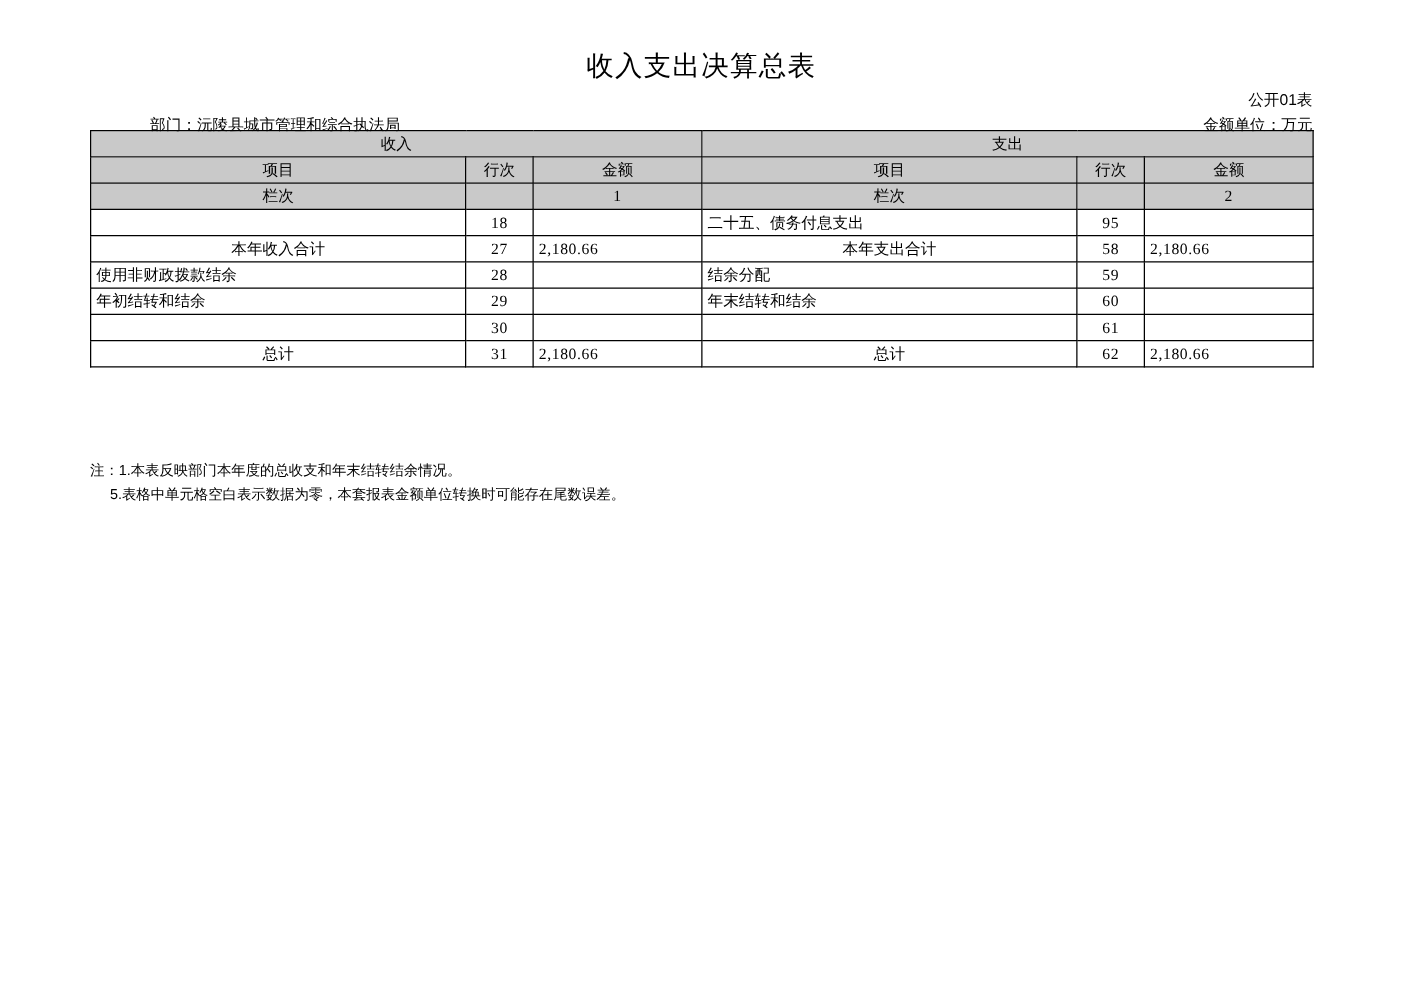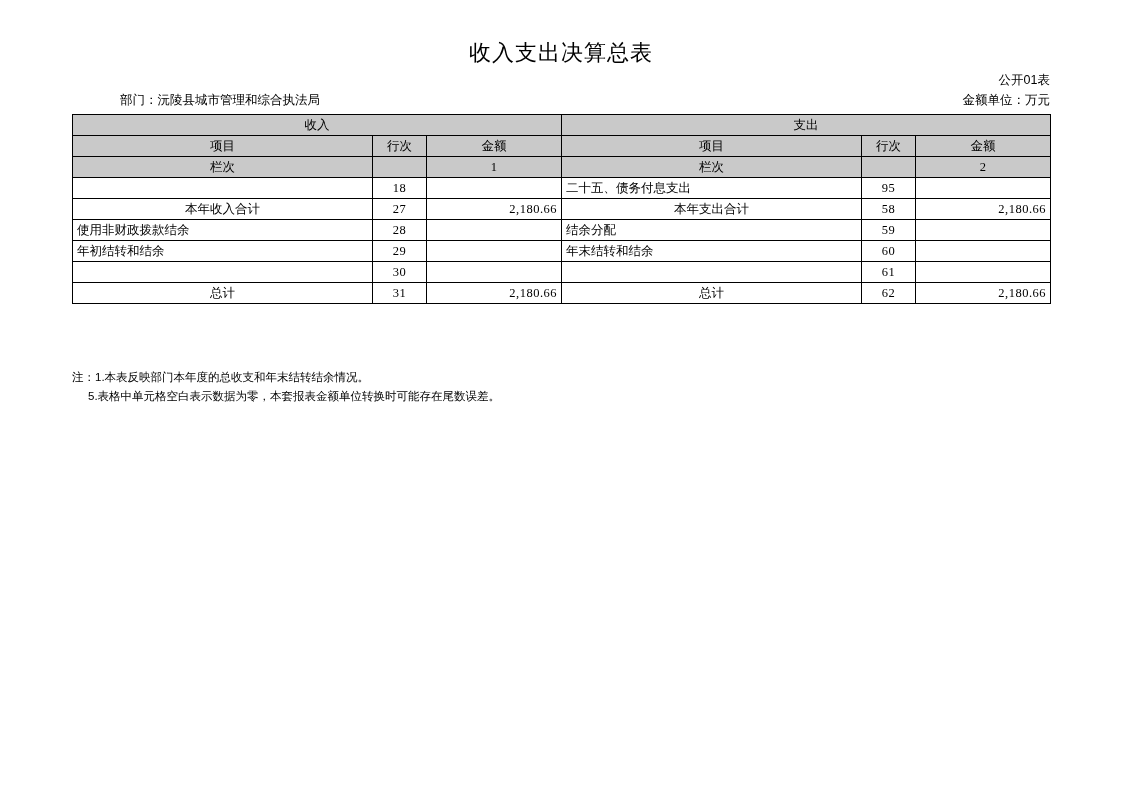--- a/index.html
+++ b/index.html
@@ -52,21 +52,21 @@
     position: absolute;
     right: 72px;
     top: 92px;
     font-size: 12.5px;
     font-family: "Liberation Sans", "DejaVu Sans", sans-serif;
     margin-left: 46px;
   }
   table.main {
     position: absolute;
     left: 72px;
-    top: 114px;
+    top: 104px;
     width: 978px;
     border-collapse: collapse;
     table-layout: fixed;
     font-size: 12.5px;
     font-family: "Liberation Sans", "DejaVu Sans", sans-serif;
   }
   table.main td, table.main th {
     border: 1px solid #000000;
     height: 20px;
     padding: 0 4px;
@@ -81,21 +81,21 @@
     text-align: center;
   }
   .ctr { text-align: center; }
   .left { text-align: left; }
   .num {
     font-family: "Liberation Serif", "DejaVu Serif", serif;
     font-size: 12.5px;
     letter-spacing: 0.5px;
   }
   .amt {
-    text-align: right;
+    text-align: left;
     padding-right: 8px;
     font-family: "Liberation Serif", "DejaVu Serif", serif;
     letter-spacing: 0.5px;
   }
   .notes {
     position: absolute;
     left: 72px;
     top: 368px;
     font-size: 11.5px;
     font-family: "Liberation Sans", "DejaVu Sans", sans-serif;

